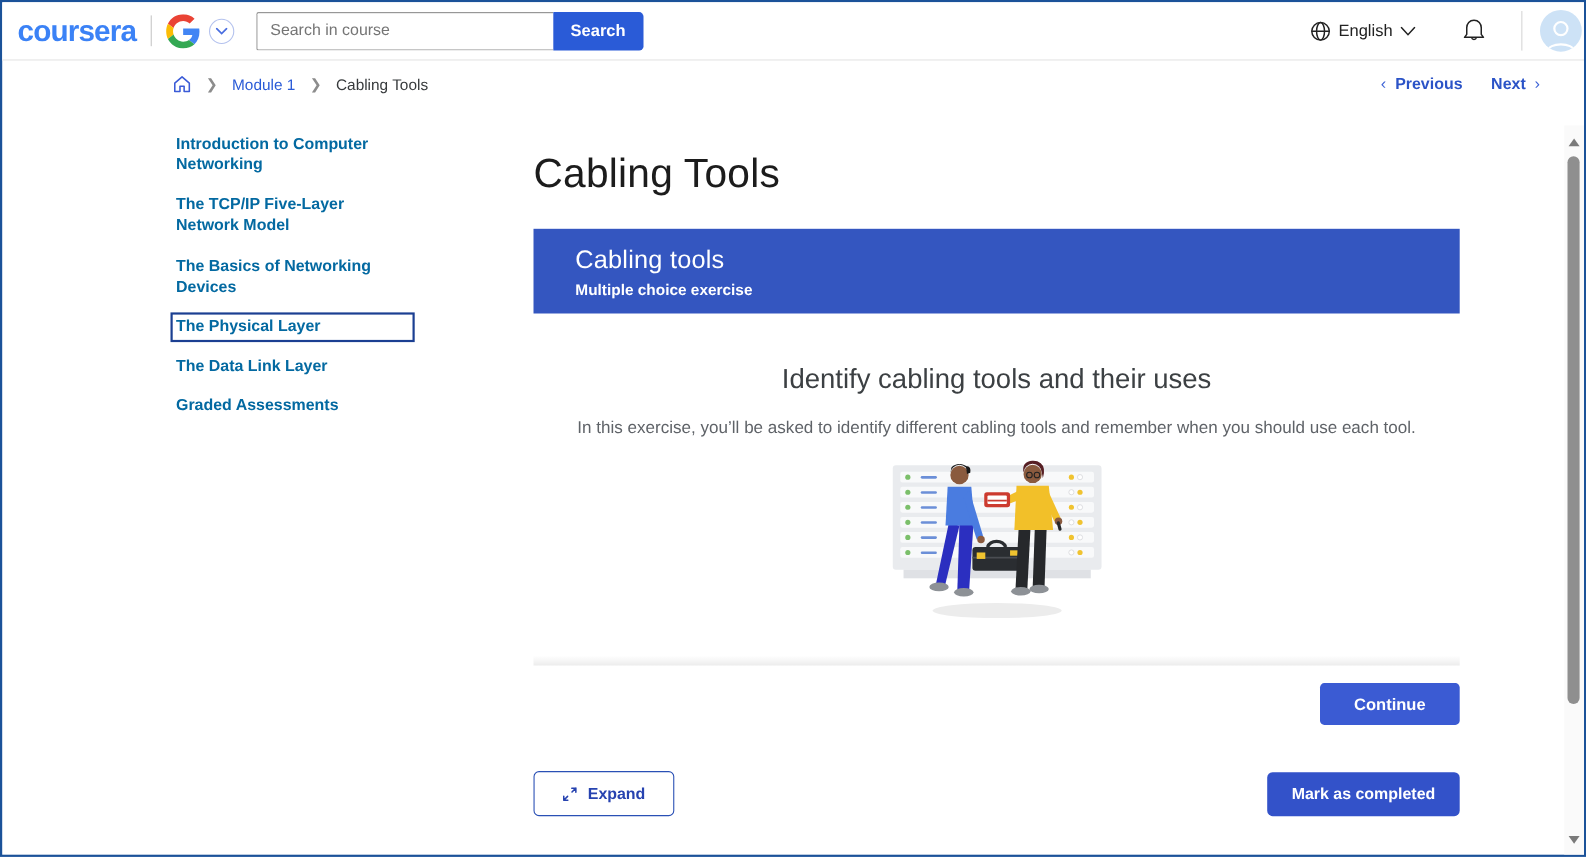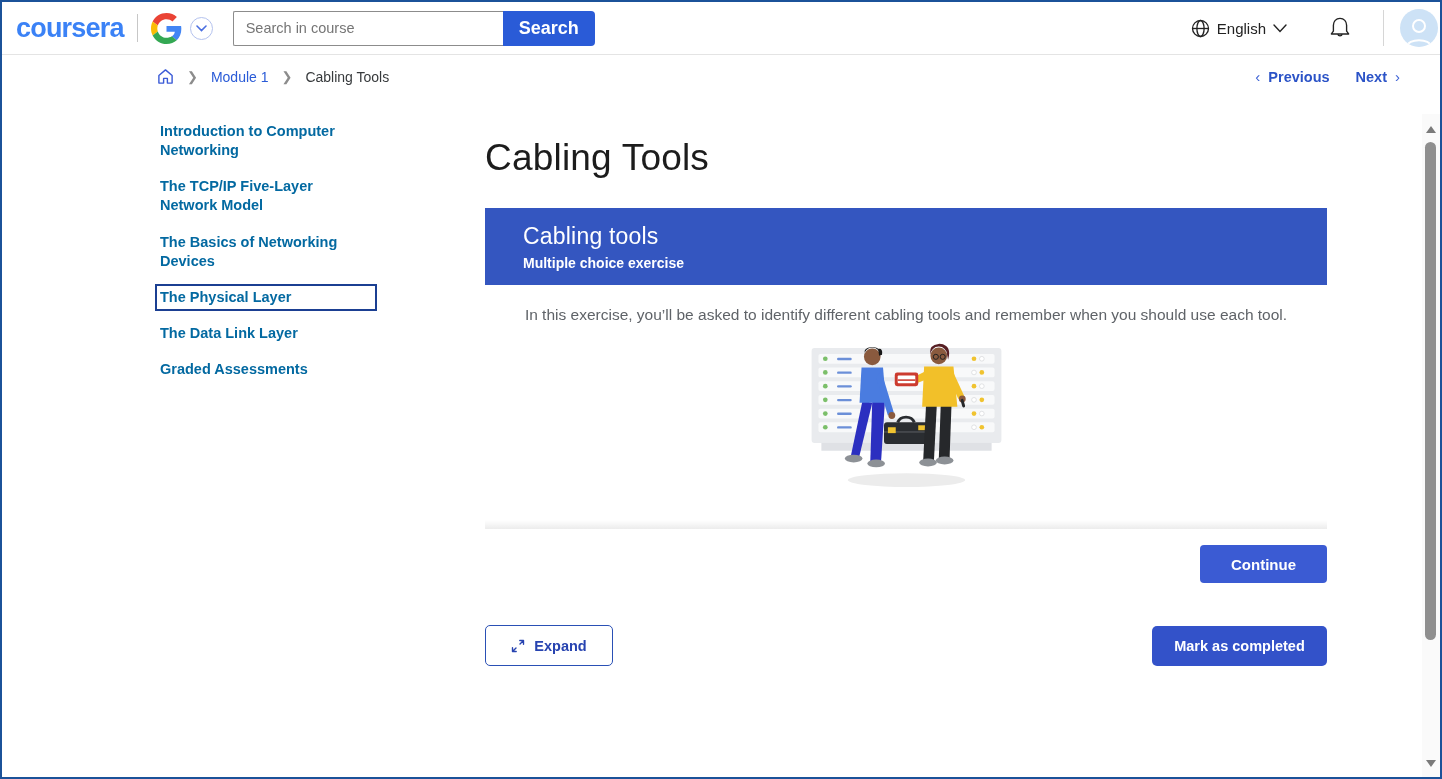--- a/index.html
+++ b/index.html
@@ -29,21 +29,21 @@
   }
   .search-wrap { display:flex; margin-left:20px; }
   .search-input {
     width:270px; height:35px; border:1px solid #8c8c8c; border-right:none;
     border-radius:2px 0 0 2px; padding:0 12px; font-size:14.5px; color:#333;
     font-family:"Liberation Sans", sans-serif; outline:none;
   }
   .search-input::placeholder { color:#757575; }
   .search-btn {
     height:35px; padding:0 16px; background:#2a5bd7; color:#fff;
-    border:none; border-radius:0 4px 4px 0; font-weight:700; font-size:18px;
+    border:none; border-radius:0 4px 4px 0; font-weight:700; font-size:15px;
     font-family:"Liberation Sans", sans-serif; cursor:pointer;
   }
   .hdr-right { margin-left:auto; display:flex; align-items:center; }
   .lang-switch { display:flex; align-items:center; gap:7px; cursor:pointer; color:#222; font-size:15px; }
   .bell-btn { margin-left:42px; cursor:pointer; display:flex; }
   .hdr-divider2 { width:1px; height:36px; background:#d6d6d6; margin:0 16px 0 32px; }
   .avatar {
     width:38px; height:38px; border-radius:50%; background:#cde2f6;
     display:flex; align-items:flex-end; justify-content:center; overflow:hidden;
     margin-right:2px; cursor:pointer;
@@ -213,20 +213,21 @@
 
   <main class="main">
     <h1 class="page-title">Cabling Tools</h1>
 
     <div class="banner">
       <div class="banner-title">Cabling tools</div>
       <div class="banner-sub">Multiple choice exercise</div>
     </div>
 
     <div class="exercise-body">
+      <h2 class="exercise-heading">Identify cabling tools and their uses</h2>
       <p class="exercise-desc">In this exercise, you’ll be asked to identify different cabling tools and remember when you should use each tool.</p>
 
       <svg class="illustration" width="225" height="152" viewBox="0 0 230 155">
 
         <rect x="18" y="8" width="194" height="97" rx="3" fill="#e9ebee"></rect>
         <g>
           <rect x="25" y="14" width="180" height="10" rx="2" fill="#f8f9fa"></rect>
           <rect x="25" y="28" width="180" height="10" rx="2" fill="#f8f9fa"></rect>
           <rect x="25" y="42" width="180" height="10" rx="2" fill="#f8f9fa"></rect>
           <rect x="25" y="56" width="180" height="10" rx="2" fill="#f8f9fa"></rect>

